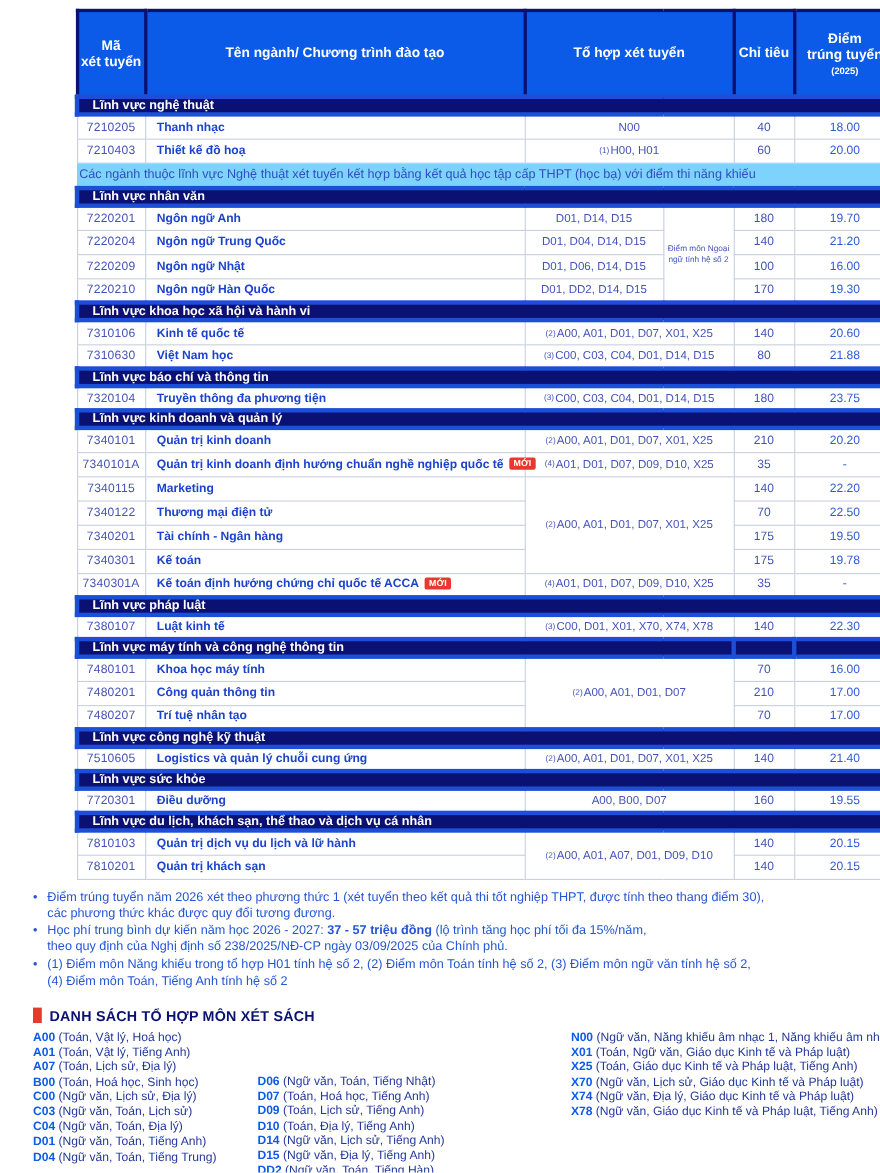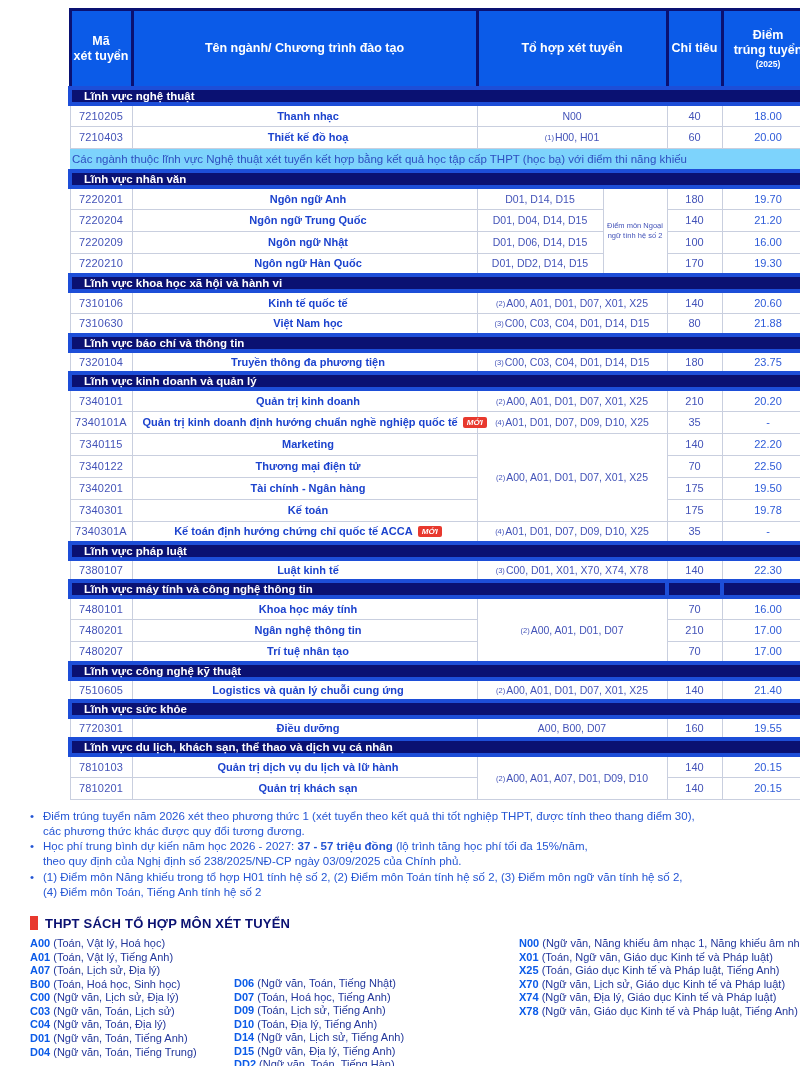--- a/index.html
+++ b/index.html
@@ -17,21 +17,21 @@
     font-weight:bold; font-size:12.5px; line-height:1.2; height:54px;
     white-space:pre-line; text-align:center; padding:2px;
   }
   th .score-year { display:block; font-size:8.5px; font-weight:bold; margin-top:1px; }
 
   tbody td {
     border:1px solid #c9cfdf; height:22px; text-align:center;
     font-size:11px; color:#4353b8; padding:0 3px; background:#fff;
   }
   tbody td.name {
-    text-align:center; padding-left:10px; font-weight:bold; color:#1c43ce;
+    text-align:left; padding-left:10px; font-weight:bold; color:#1c43ce;
     font-size:11px; white-space:nowrap;
   }
   tbody td.code { letter-spacing:.2px; }
   tbody td.combo { font-size:10.5px; }
   tbody td.note-side { font-size:7.5px; line-height:1.3; padding:12px 2px; }
   tbody td.score { color:#2e5bd8; }
   .sup { font-size:7.5px; vertical-align:1px; margin-right:1px; }
 
   tr.section td {
     background:#0a1172; border:4px solid #1d4ed8; color:#fff;
@@ -39,21 +39,21 @@
     height:16px;
   }
   tr.section td.slit { border-left:2px solid #ffffff; padding:0; }
 
   tr.note-row td {
     border:none; background:#7dd3fc; text-align:left; font-size:11.5px;
     color:#2e4fc0; height:23px; padding:2px 0 2px 2px; font-weight:normal;
   }
 
   .badge-new {
-    display:inline-block; background:#e8392e; color:#fff; font-style:italic;
+    display:inline-block; background:#e8392e; color:#fff; 
     font-weight:bold; font-size:8px; line-height:1; padding:2px 4px 1px 4px;
     border-radius:2px; margin-left:5px; vertical-align:1px; letter-spacing:.2px;
   }
 
   
   .footnotes { margin:9px 0 0 2px; color:#2455d4; font-size:11.5px; line-height:15.2px; }
   .fn-item { display:flex; }
   .fn-bullet { width:13px; flex:none; }
   .fn-text { white-space:pre-line; }
   .fn-text b { font-weight:bold; }
@@ -245,21 +245,21 @@
         </tr>
         <tr>
           <td class="code">7480101</td>
           <td class="name"><span>Khoa học máy tính</span></td>
           <td class="combo" colspan="2" rowspan="3"><span class="sup">(2)</span>A00, A01, D01, D07</td>
           <td class="quota">70</td>
           <td class="score">16.00</td>
         </tr>
         <tr>
           <td class="code">7480201</td>
-          <td class="name"><span>Ngân nghệ thông tin</span></td>
+          <td class="name"><span>Công quản thông tin</span></td>
           <td class="quota">210</td>
           <td class="score">17.00</td>
         </tr>
         <tr>
           <td class="code">7480207</td>
           <td class="name"><span>Trí tuệ nhân tạo</span></td>
           <td class="quota">70</td>
           <td class="score">17.00</td>
         </tr>
         <tr class="section">
@@ -314,21 +314,21 @@
       </div>
       <div class="fn-item">
         <span class="fn-bullet">•</span>
         <span class="fn-text"><span>(1) Điểm môn Năng khiếu trong tổ hợp H01 tính hệ số 2, (2) Điểm môn Toán tính hệ số 2, (3) Điểm môn ngữ văn tính hệ số 2,
 (4) Điểm môn Toán, Tiếng Anh tính hệ số 2</span></span>
       </div>
     </div>
 
   <div class="combo-title-row">
     <span class="red-square"></span>
-    <span class="combo-title">THPT SÁCH TỔ HỢP MÔN XÉT TUYỂN</span>
+    <span class="combo-title">DANH SÁCH TỔ HỢP MÔN XÉT SÁCH</span>
   </div>
 
   <div class="combo-cols">
       <div class="combo-col">
         <div class="combo-item"><b class="combo-code">A00</b><span class="combo-desc"> (Toán, Vật lý, Hoá học)</span></div>
         <div class="combo-item"><b class="combo-code">A01</b><span class="combo-desc"> (Toán, Vật lý, Tiếng Anh)</span></div>
         <div class="combo-item"><b class="combo-code">A07</b><span class="combo-desc"> (Toán, Lịch sử, Địa lý)</span></div>
         <div class="combo-item"><b class="combo-code">B00</b><span class="combo-desc"> (Toán, Hoá học, Sinh học)</span></div>
         <div class="combo-item"><b class="combo-code">C00</b><span class="combo-desc"> (Ngữ văn, Lịch sử, Địa lý)</span></div>
         <div class="combo-item"><b class="combo-code">C03</b><span class="combo-desc"> (Ngữ văn, Toán, Lịch sử)</span></div>

